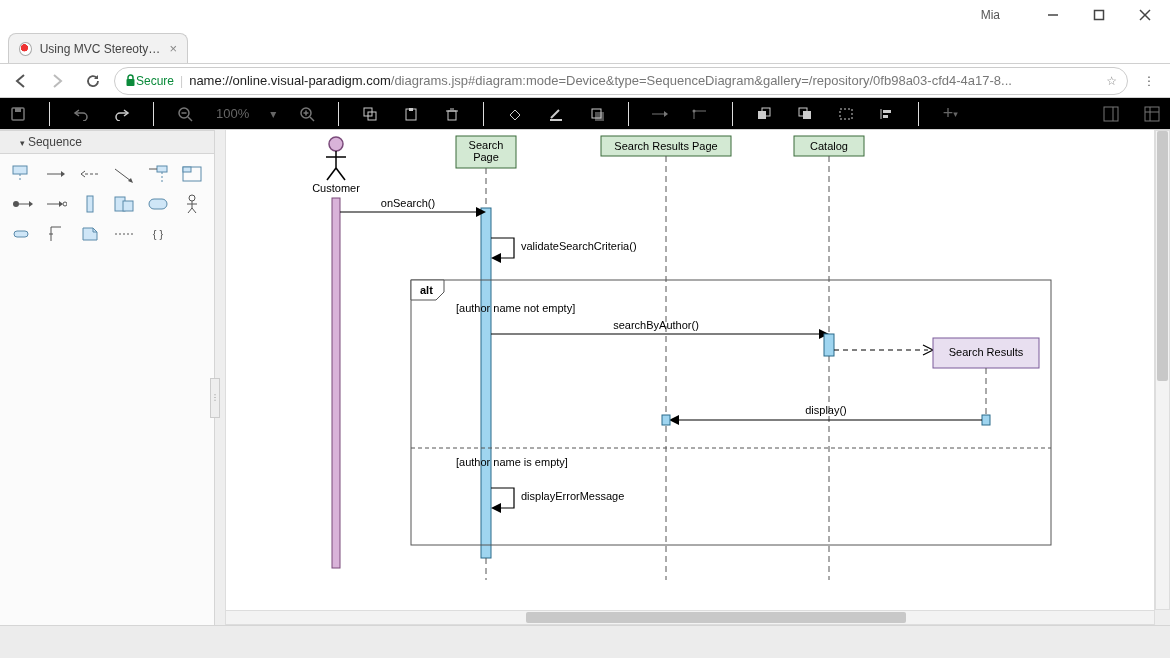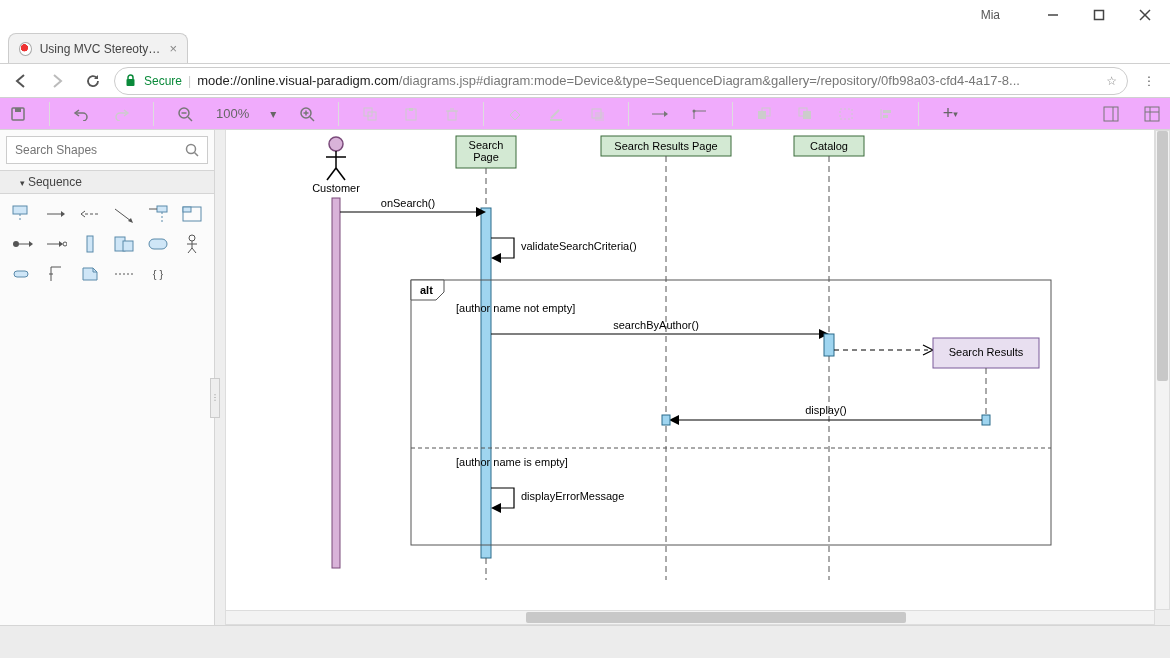--- a/index.html
+++ b/index.html
@@ -11,27 +11,27 @@
 
 .tabs-row { height: 34px; background: #fff; display: flex; align-items: flex-end; border-bottom: 1px solid #d0d0d0; }
 .tab { display: flex; align-items: center; height: 30px; background: #f2f2f2; border: 1px solid #ccc; border-bottom: none; border-top-left-radius: 8px; border-top-right-radius: 8px; padding: 0 10px; margin-left: 8px; gap: 8px; color: #444; font-size: 12px; max-width: 180px; }
 .tab .favicon { width: 14px; height: 14px; border-radius: 50%; background: radial-gradient(circle at 40% 40%, #e33 35%, #fff 40%); border: 1px solid #aaa; }
 .tab .close { color: #888; font-size: 13px; }
 
 .addr-row { height: 34px; display: flex; align-items: center; padding: 0 6px; gap: 6px; border-bottom: 1px solid #d0d0d0; }
 .nav-btn { width: 30px; height: 30px; display: flex; align-items: center; justify-content: center; color: #555; border-radius: 15px; }
 .nav-btn.disabled { color: #bbb; }
 .addr-bar { flex: 1; height: 28px; border: 1px solid #ccc; border-radius: 14px; display: flex; align-items: center; padding: 0 10px; gap: 6px; overflow: hidden; }
-.lock { color: #0a8a3a; font-size: 12px; display: flex; align-items: center; gap: 8px; }
+.lock { color: #0a8a3a; font-size: 12px; display: flex; align-items: center; gap: 0; }
 .url-text { flex: 1; white-space: nowrap; overflow: hidden; text-overflow: ellipsis; color: #333; font-size: 13px; }
 .url-text .host { color: #222; }
 .url-text .path { color: #777; }
 .star { color: #888; }
 
-.toolbar { height: 32px; background: #f0abfc; border-bottom: 1px solid #d5d5d5; display: flex; align-items: center; padding: 0 4px; gap: 13px; }
+.toolbar { height: 32px; background: #000000; border-bottom: 1px solid #d5d5d5; display: flex; align-items: center; padding: 0 4px; gap: 13px; }
 .tool-sep { width: 1px; height: 24px; background: #ddd; margin: 0 4px; }
 .tool { width: 28px; height: 26px; display: flex; align-items: center; justify-content: center; color: #666; border-radius: 2px; }
 .tool.disabled { color: #bbb; }
 .zoom-label { color: #666; font-size: 13px; padding: 0 4px; }
 .spacer { flex: 1; }
 
 .workspace { display: flex; height: 495px; }
 .left-panel { width: 215px; background: #fbfbfb; border-right: 1px solid #d5d5d5; display: flex; flex-direction: column; position: relative; }
 .search-shapes { margin: 6px; height: 28px; border: 1px solid #ccc; background: #fff; display: flex; align-items: center; padding: 0 8px; justify-content: space-between; }
 .search-shapes input { border: none; outline: none; font-size: 12px; flex: 1; }
@@ -119,21 +119,21 @@
     </div>
   <div class="addr-bar">
     <span class="lock">
       <svg width="11" height="13">
           <rect x="1.5" y="5" width="8" height="7" rx="1" fill="#0a8a3a"></rect>
           <path d="M3 5 V3.5 A2.5 2.5 0 0 1 8 3.5 V5" fill="none" stroke="#0a8a3a" stroke-width="1.5"></path>
         </svg>
       <span>Secure</span>
     </span>
     <span style="color:#ccc">|</span>
-    <span class="url-text"><span class="host">mode://online.visual-paradigm.com</span><span class="path">/diagrams.jsp#diagram:mode=Device&amp;type=SequenceDiagram&amp;gallery=/repository/0fb98a03-cfd4-4a17-8...</span></span>
+    <span class="url-text"><span class="host">name://online.visual-paradigm.com</span><span class="path">/diagrams.jsp#diagram:mode=Device&amp;type=SequenceDiagram&amp;gallery=/repository/0fb98a03-cfd4-4a17-8...</span></span>
     <span class="star">☆</span>
   </div>
   <div class="nav-btn">⋮</div>
 </div>
 
 <div class="toolbar">
   <div class="tool">
       <svg width="16" height="16">
         <rect x="2" y="2" width="12" height="12" rx="1" fill="none" stroke="#777" stroke-width="1.5"></rect>
         <rect x="5" y="2" width="6" height="4" fill="#777"></rect>
@@ -259,29 +259,20 @@
       <svg width="16" height="16">
         <rect x="1" y="1" width="14" height="14" fill="none" stroke="#777"></rect>
         <line x1="1" y1="6" x2="15" y2="6" stroke="#777"></line>
         <line x1="6" y1="1" x2="6" y2="15" stroke="#777"></line>
       </svg>
     </div>
 </div>
 
 <div class="workspace">
   <div class="left-panel">
-    <div class="search-shapes">
-      <input placeholder="Search Shapes" style="">
-      <span style="color:#888">
-        <svg width="14" height="14">
-            <circle cx="6" cy="6" r="4.5" fill="none" stroke="#888" stroke-width="1.5"></circle>
-            <line x1="9.5" y1="9.5" x2="13" y2="13" stroke="#888" stroke-width="1.5"></line>
-          </svg>
-      </span>
-    </div>
     <div class="palette-header">
       <span style="font-size:9px">▾</span> <span>Sequence</span>
     </div>
     <div class="palette-body">
       <div class="palette-grid">
         <div class="shape-tool">
             <svg width="22" height="20">
               <rect x="2" y="2" width="14" height="8" fill="#cfe6f7" stroke="#5a8aaa"></rect>
               <line x1="9" y1="10" x2="9" y2="18" stroke="#5a8aaa" stroke-dasharray="2 2"></line>
             </svg>

